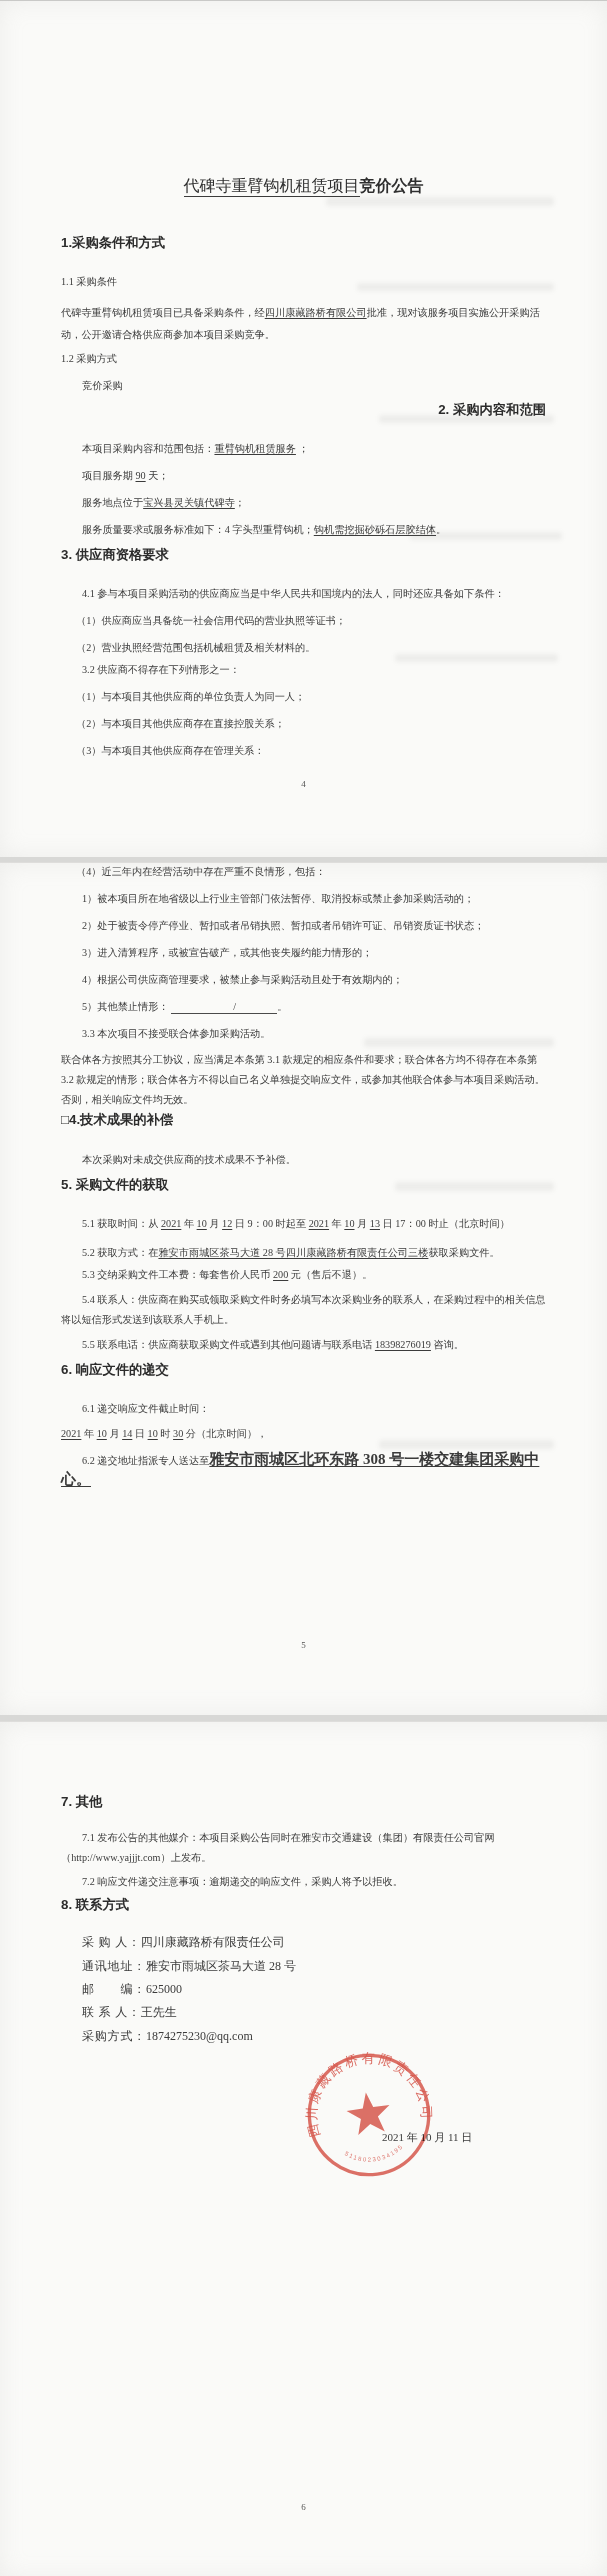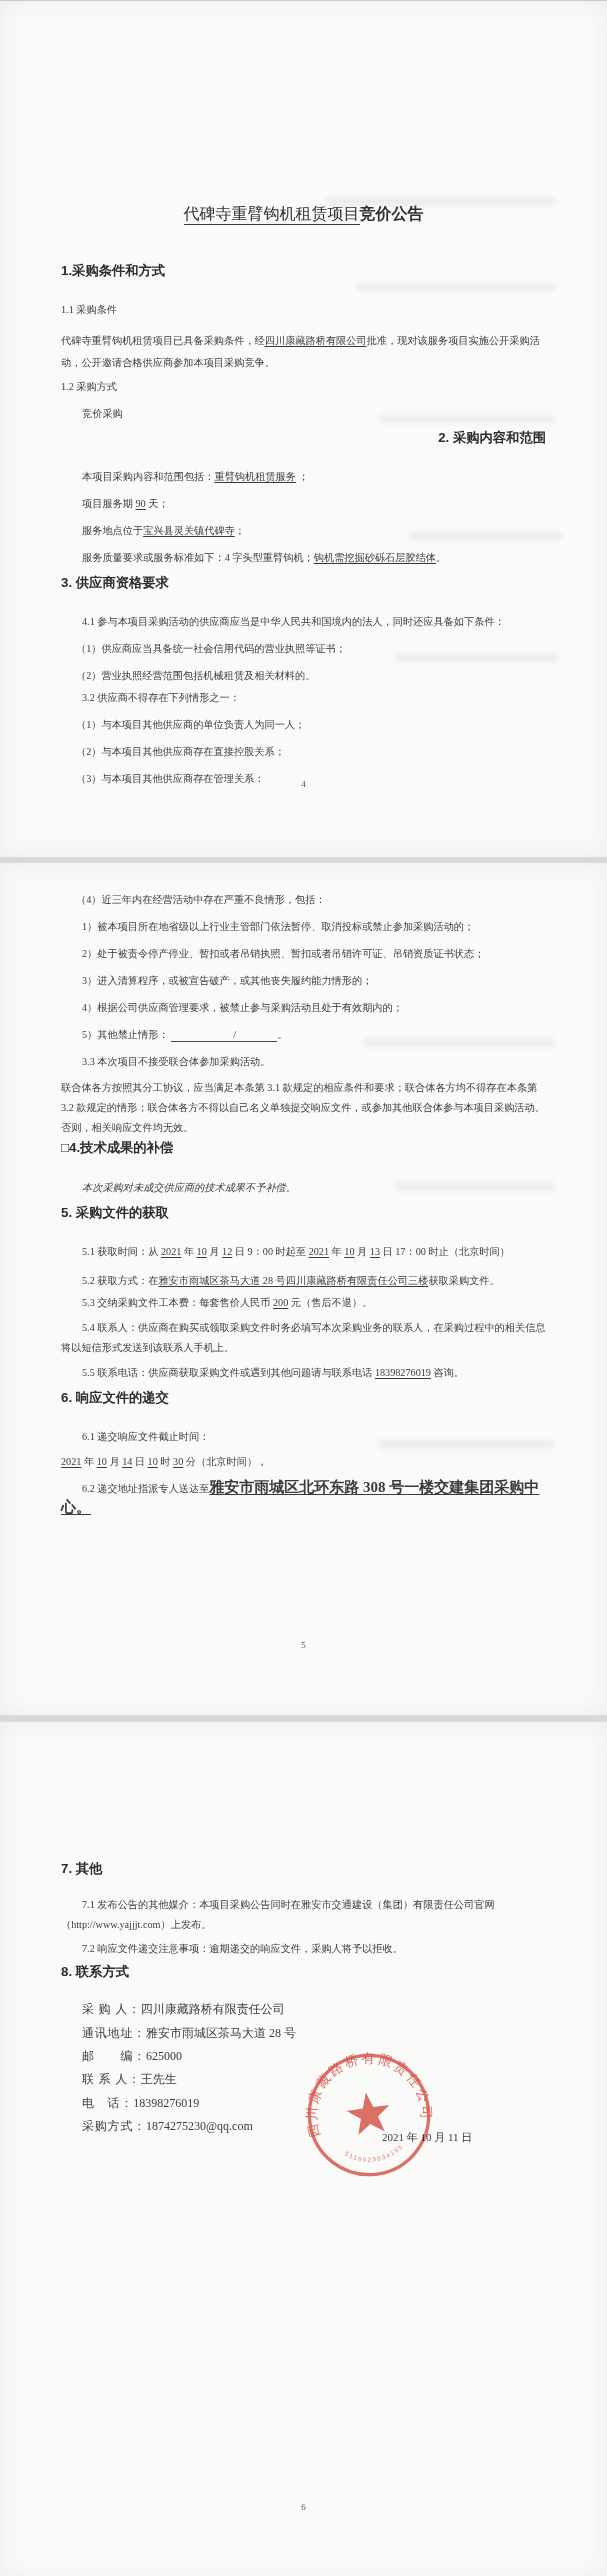--- a/index.html
+++ b/index.html
@@ -11,21 +11,21 @@
     -webkit-font-smoothing:antialiased;
   }
   .page{
     position:relative;width:607px;overflow:hidden;
     background:#fafaf8;
     box-shadow:inset 0 0 23px rgba(180,180,175,0.18);
   }
   .page1{height:856px;border-top:1.5px solid #c9c9c7;}
   .page2{height:852px;margin-top:5.3px;border-top:0.8px solid #dedddb;}
   .page3{height:857px;margin-top:5.3px;border-top:0.8px solid #dedddb;}
-  .content{padding:0 61px;margin-top:28px;}
+  .content{padding:0 61px;}
   .title{
     text-align:center;font-weight:normal;font-size:16px;line-height:23px;
     margin:0;padding-top:173px;color:#2f2f2f;
   }
   .title-u{border-bottom:1.1px solid #3b3b3b;padding-bottom:1.5px;}
   .title-b{font-family:"Liberation Sans","DejaVu Sans",sans-serif;font-weight:bold;}
   .h{
     font-family:"Liberation Sans","DejaVu Sans",sans-serif;
     font-weight:bold;font-size:13.3px;line-height:20px;color:#2c2c2c;margin:0;
   }
@@ -121,21 +121,21 @@
       <p class="line ti">4）根据公司供应商管理要求，被禁止参与采购活动且处于有效期内的；</p>
 
       <p class="line ti"><span>5）其他禁止情形： </span><span class="blank">/</span><span>。</span></p>
 
       <p class="line ti">3.3 本次项目不接受联合体参加采购活动。</p>
 
       <p class="line para3" style="margin-top:6.8px;">联合体各方按照其分工协议，应当满足本条第 3.1 款规定的相应条件和要求；联合体各方均不得存在本条第 3.2 款规定的情形；联合体各方不得以自己名义单独提交响应文件，或参加其他联合体参与本项目采购活动。否则，相关响应文件均无效。</p>
 
       <h2 class="h" style="margin-top:0;">□4.技术成果的补偿</h2>
 
-      <p class="line ti" style="margin-top:21px;font-style:italic;">本次采购对未成交供应商的技术成果不予补偿。</p>
+      <p class="line ti" style="margin-top:21px;">本次采购对未成交供应商的技术成果不予补偿。</p>
 
       <h2 class="h" style="margin-top:6px;">5. 采购文件的获取</h2>
 
       <p class="line ti" style="margin-top:20px;"><span>5.1 获取时间：从 </span><span class="u">2021</span><span> 年 </span><span class="u">10</span><span> 月 </span><span class="u">12</span><span> 日 9：00 时起至 </span><span class="u">2021</span><span> 年 </span><span class="u">10</span><span> 月 </span><span class="u">13</span><span> 日 17：00 时止（北京时间）</span></p>
 
       <p class="line ti" style="margin-top:10.6px;"><span>5.2 获取方式：在</span><span class="u">雅安市雨城区茶马大道 28 号四川康藏路桥有限责任公司三楼</span><span>获取采购文件。</span></p>
 
       <p class="line ti" style="margin-top:4.6px;"><span>5.3 交纳采购文件工本费：每套售价人民币 </span><span class="u">200</span><span> 元（售后不退）。</span></p>
 
       <p class="line para3 ti" style="margin-top:6px;">5.4 联系人：供应商在购买或领取采购文件时务必填写本次采购业务的联系人，在采购过程中的相关信息将以短信形式发送到该联系人手机上。</p>
@@ -148,33 +148,32 @@
 
       <p class="line" style="margin-top:6.8px;"><span class="u">2021</span><span> 年 </span><span class="u">10</span><span> 月 </span><span class="u">14</span><span> 日 </span><span class="u">10</span><span> 时 </span><span class="u">30</span><span> 分（北京时间），</span></p>
 
       <p class="line ti" style="margin-top:6.8px;"><span>6.2 递交地址指派专人送达至</span><span class="u b">雅安市雨城区北环东路 308 号一楼交建集团采购中心。</span></p>
     </div>
 
     <div class="pagenum" style="top:777px;">5</div>
   </section>
 
   <section class="page page3">
-    <div class="content" style="padding-top:109px;">
+    <div class="content" style="padding-top:70px;">
       <h2 class="h" style="margin-top:0;">7. 其他</h2>
 
       <p class="line ti" style="margin-top:16.7px;line-height:20px;">7.1 发布公告的其他媒介：本项目采购公告同时在雅安市交通建设（集团）有限责任公司官网（http://www.yajjjt.com）上发布。</p>
       <p class="line ti" style="margin-top:4.6px;">7.2 响应文件递交注意事项：逾期递交的响应文件，采购人将予以拒收。</p>
 
       <h2 class="h" style="margin-top:4.6px;">8. 联系方式</h2>
 
       <p class="row" style="margin-top:20px;"><span class="clabel">采 购 人：</span><span>四川康藏路桥有限责任公司</span></p>
       <p class="row"><span class="clabel">通讯地址：</span><span>雅安市雨城区茶马大道 28 号</span></p>
       <p class="row"><span class="clabel">邮　　编：</span><span>625000</span></p>
       <p class="row"><span class="clabel">联 系 人：</span><span>王先生</span></p>
-      <p class="row"><span class="clabel">电　话：</span><span>18398276019</span></p>
       <p class="row"><span class="clabel">采购方式：</span><span>1874275230@qq.com</span></p>
     </div>
 
     <div class="sign-date">2021 年 10 月 11 日</div>
 
     <div class="stamp">
       <svg viewBox="0 0 200 200" width="134" height="134">
         <defs>
           <path id="sealArcTop" d="M 27.6 131.9 A 78.8 78.8 0 1 1 172.4 131.9" fill="none"></path>
           <path id="sealArcBottom" d="M 45 143 A 70 70 0 0 0 155 143" fill="none"></path>

